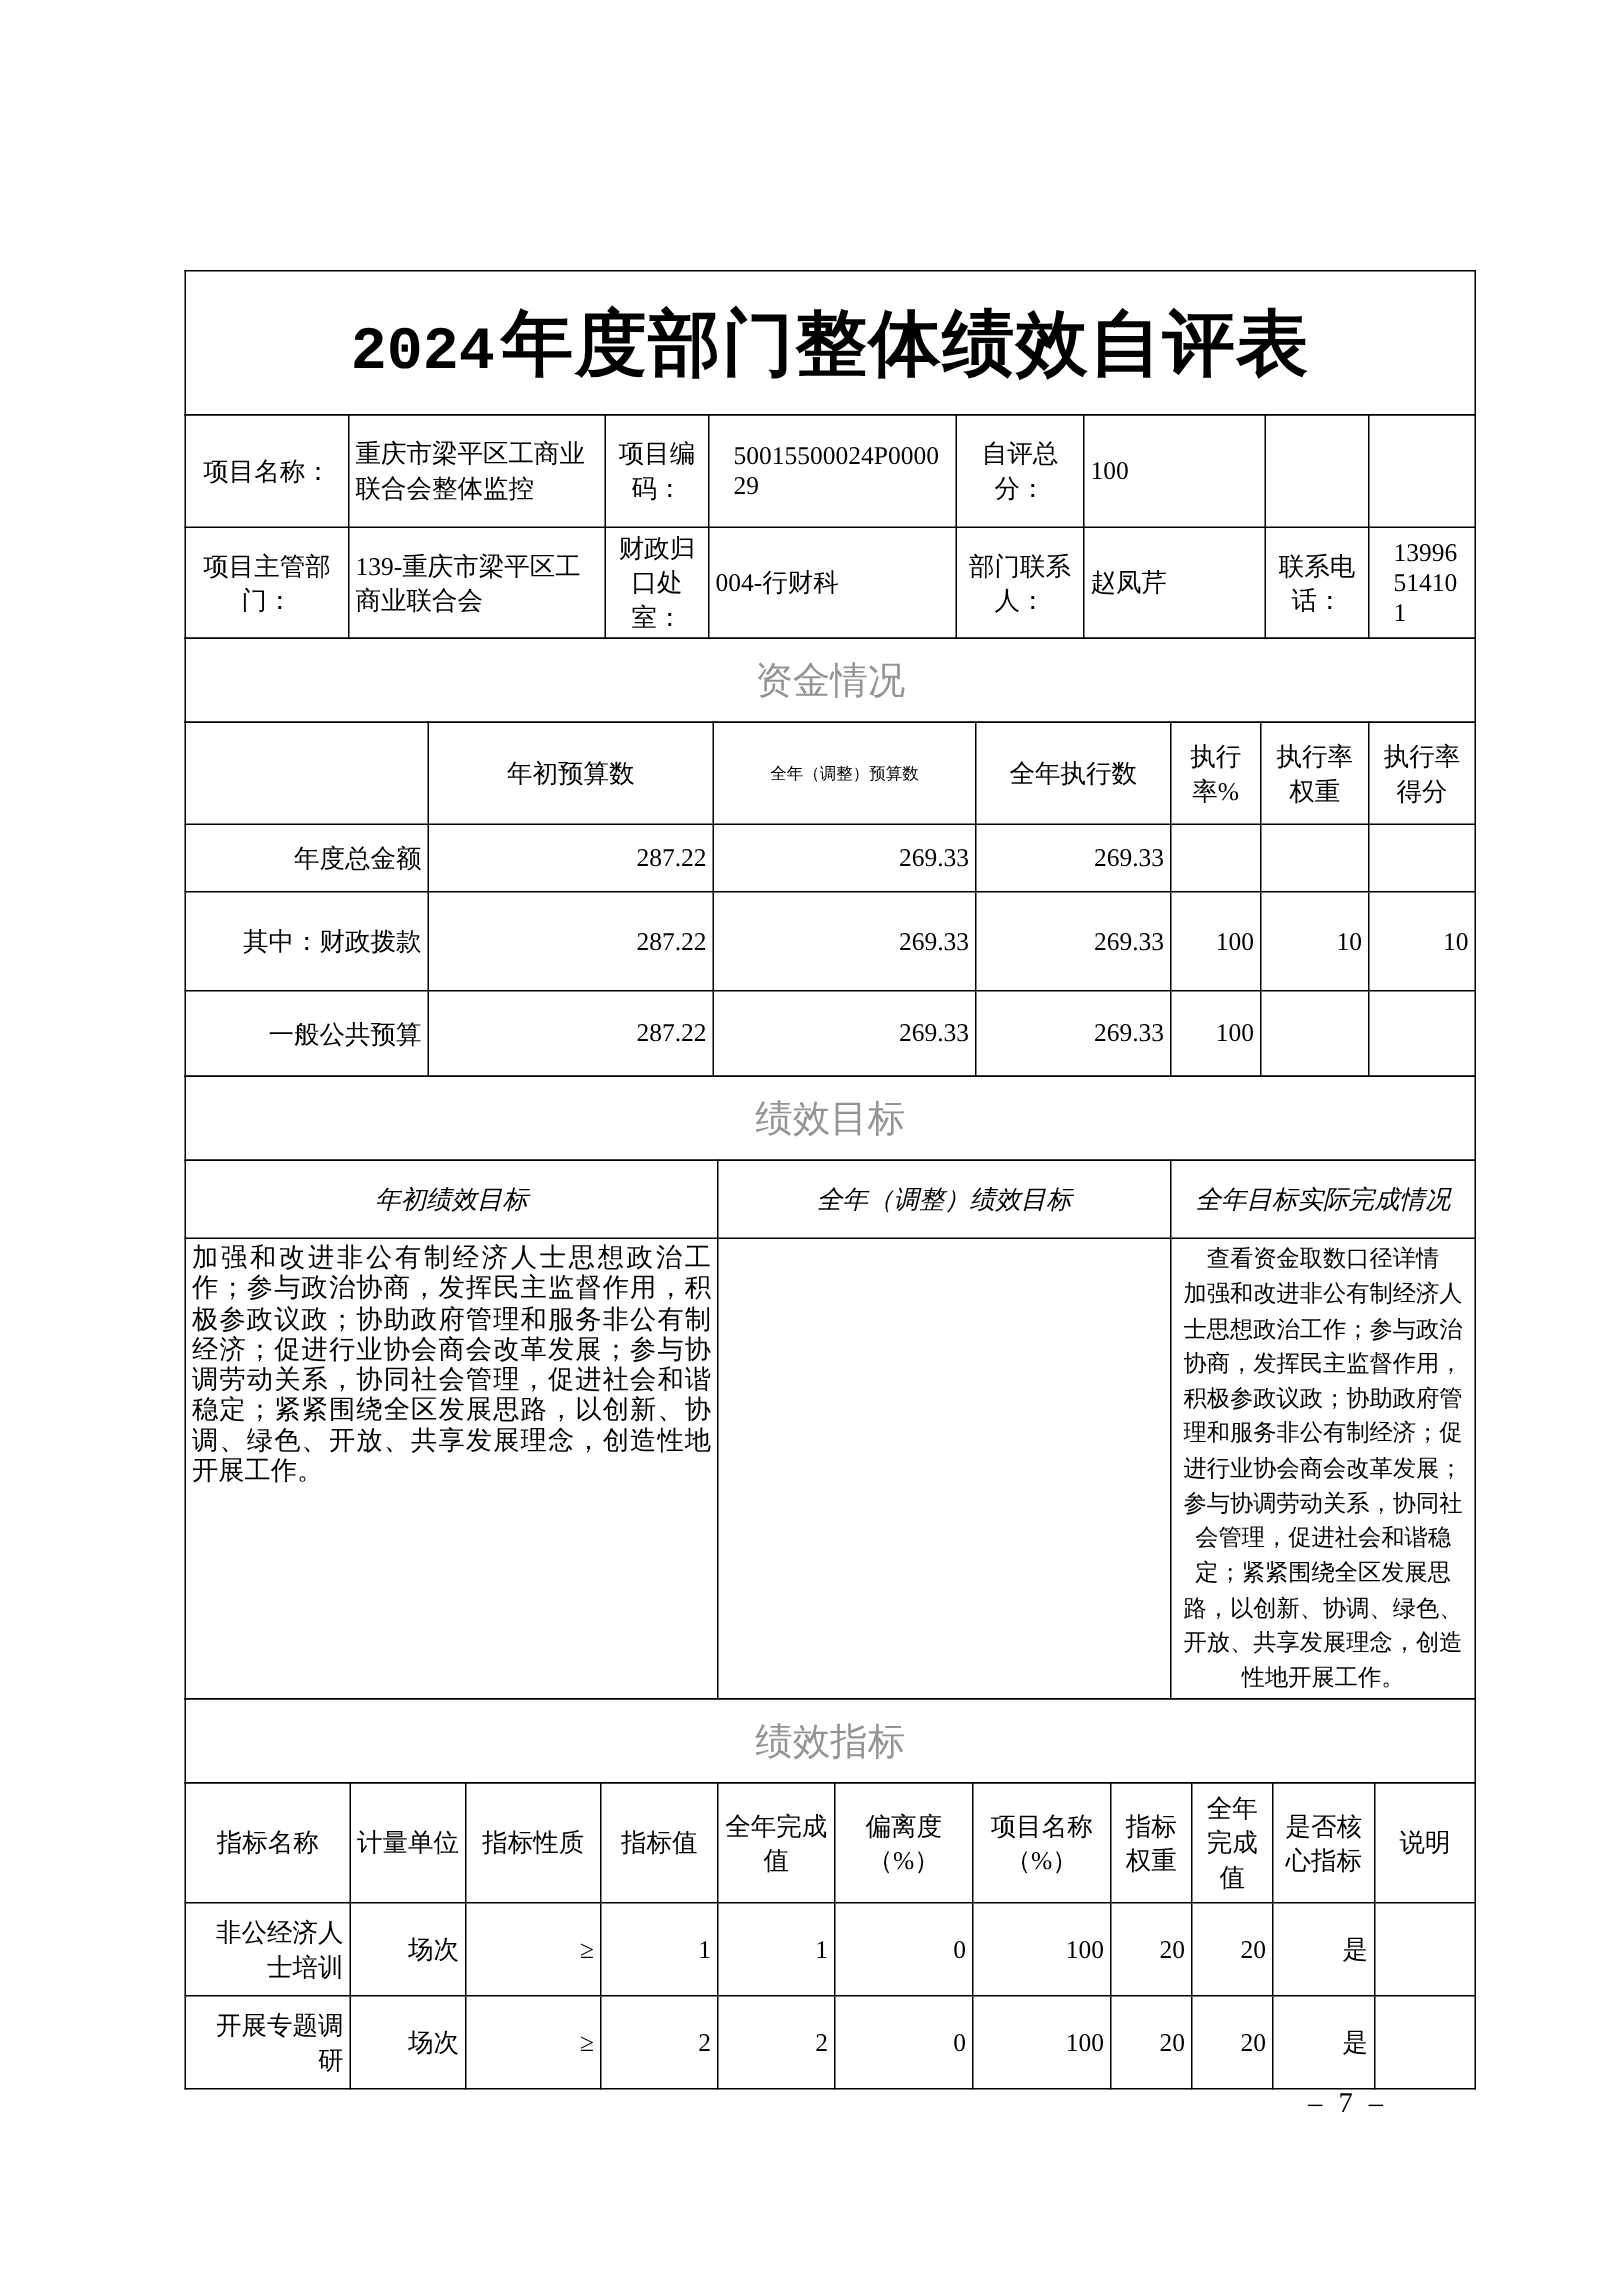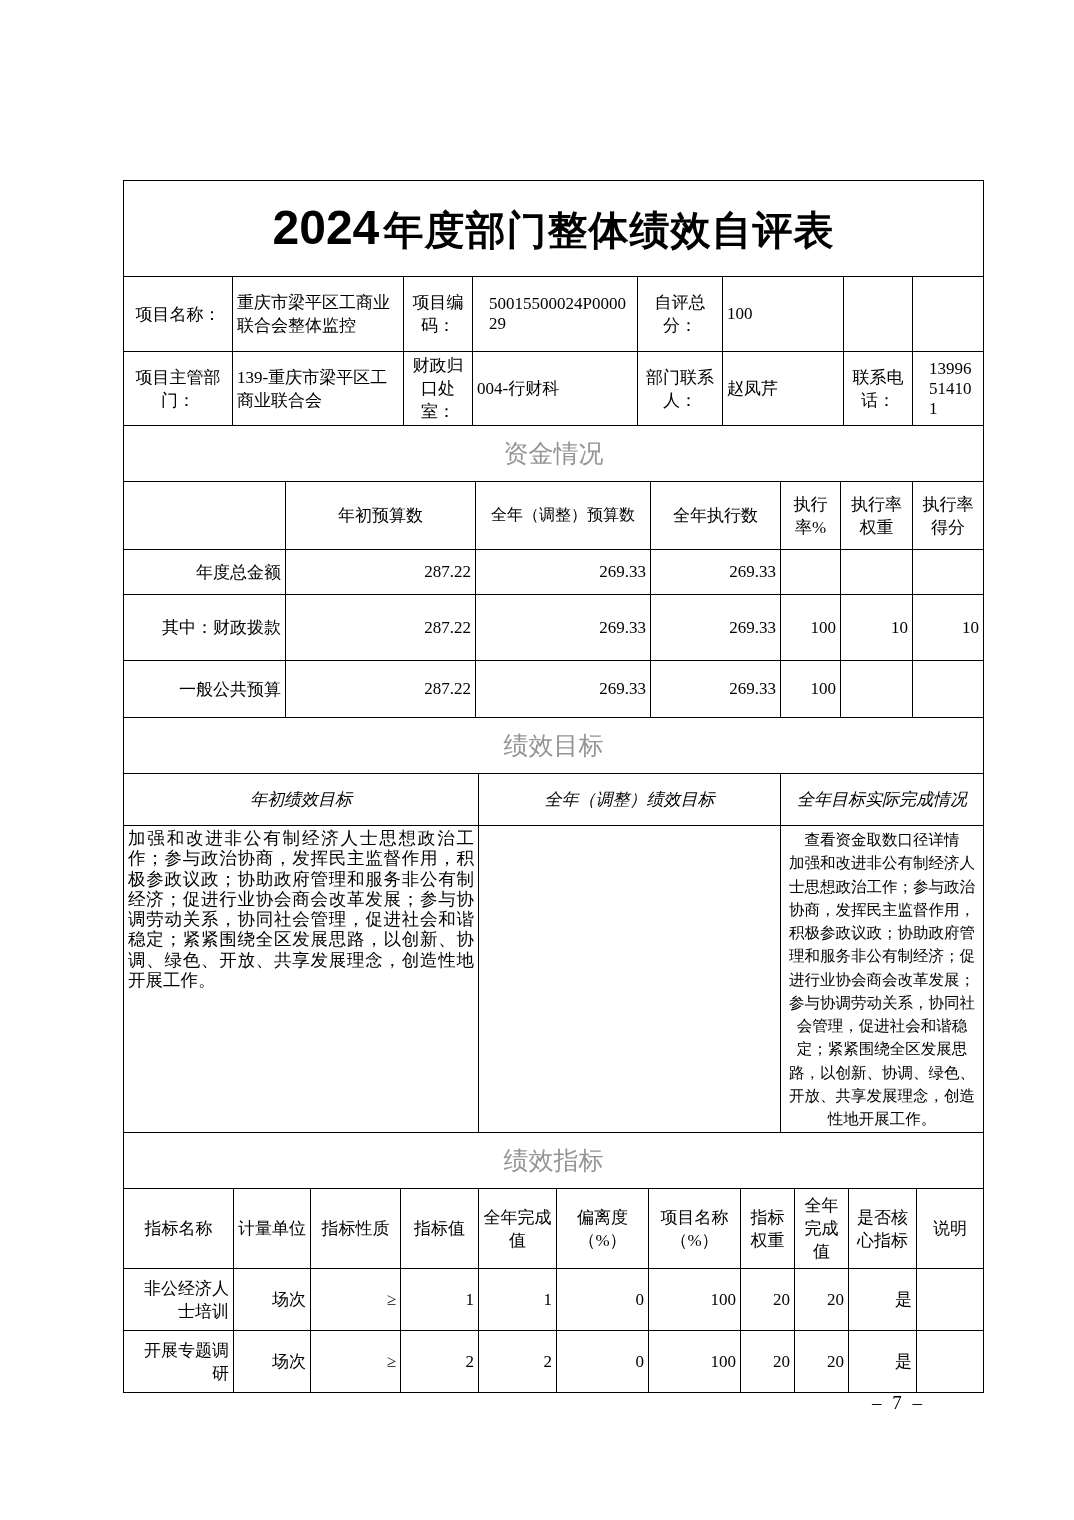--- a/index.html
+++ b/index.html
@@ -19,37 +19,37 @@
   td {
     border: 1px solid #000;
     padding: 2px 4px;
     font-size: 17px;
     vertical-align: middle;
     overflow: hidden;
     word-wrap: break-word;
   }
   
   .title-cell { height: 96px; text-align: center; }
-  .title-year { font-size: 48px; font-weight: bold; font-family: Liberation Sans, sans-serif; }
-  .title-text { font-size: 40px; font-weight: bold; font-family: "Liberation Sans", "DejaVu Sans", sans-serif; letter-spacing: 1px; }
+  .title-year { font-size: 40px; font-weight: bold; font-family: Liberation Mono, monospace; }
+  .title-text { font-size: 48px; font-weight: bold; font-family: "Liberation Sans", "DejaVu Sans", sans-serif; letter-spacing: 1px; }
   
   .section-cell {
     height: 56px; text-align: center;
     font-family: "Liberation Sans", "DejaVu Sans", sans-serif;
     font-size: 25px; color: #949494; font-weight: normal;
   }
   
   .r-info1 td { height: 75px; }
   .r-info2 td { height: 68px; }
   .lbl { text-align: center; }
   .val { text-align: left; }
   .brk { word-break: break-all; padding-left: 16px; }
   
   .r-fhead td { height: 68px; text-align: center; }
-  .small { font-size: 16px; }
+  .small { font-size: 11px; }
   .r-f1 td { height: 45px; }
   .r-f2 td { height: 66px; }
   .r-f3 td { height: 57px; }
   .left { text-align: right; }
   .right { text-align: right; }
   
   .r-ghead td { height: 52px; text-align: center; font-style: italic; }
   .r-gbody td { height: 281px; vertical-align: top; }
   .goal-initial { font-size: 17.5px; line-height: 1.16; text-align: justify; }
   .goal-actual { font-size: 15.5px; line-height: 1.5; text-align: center; }

